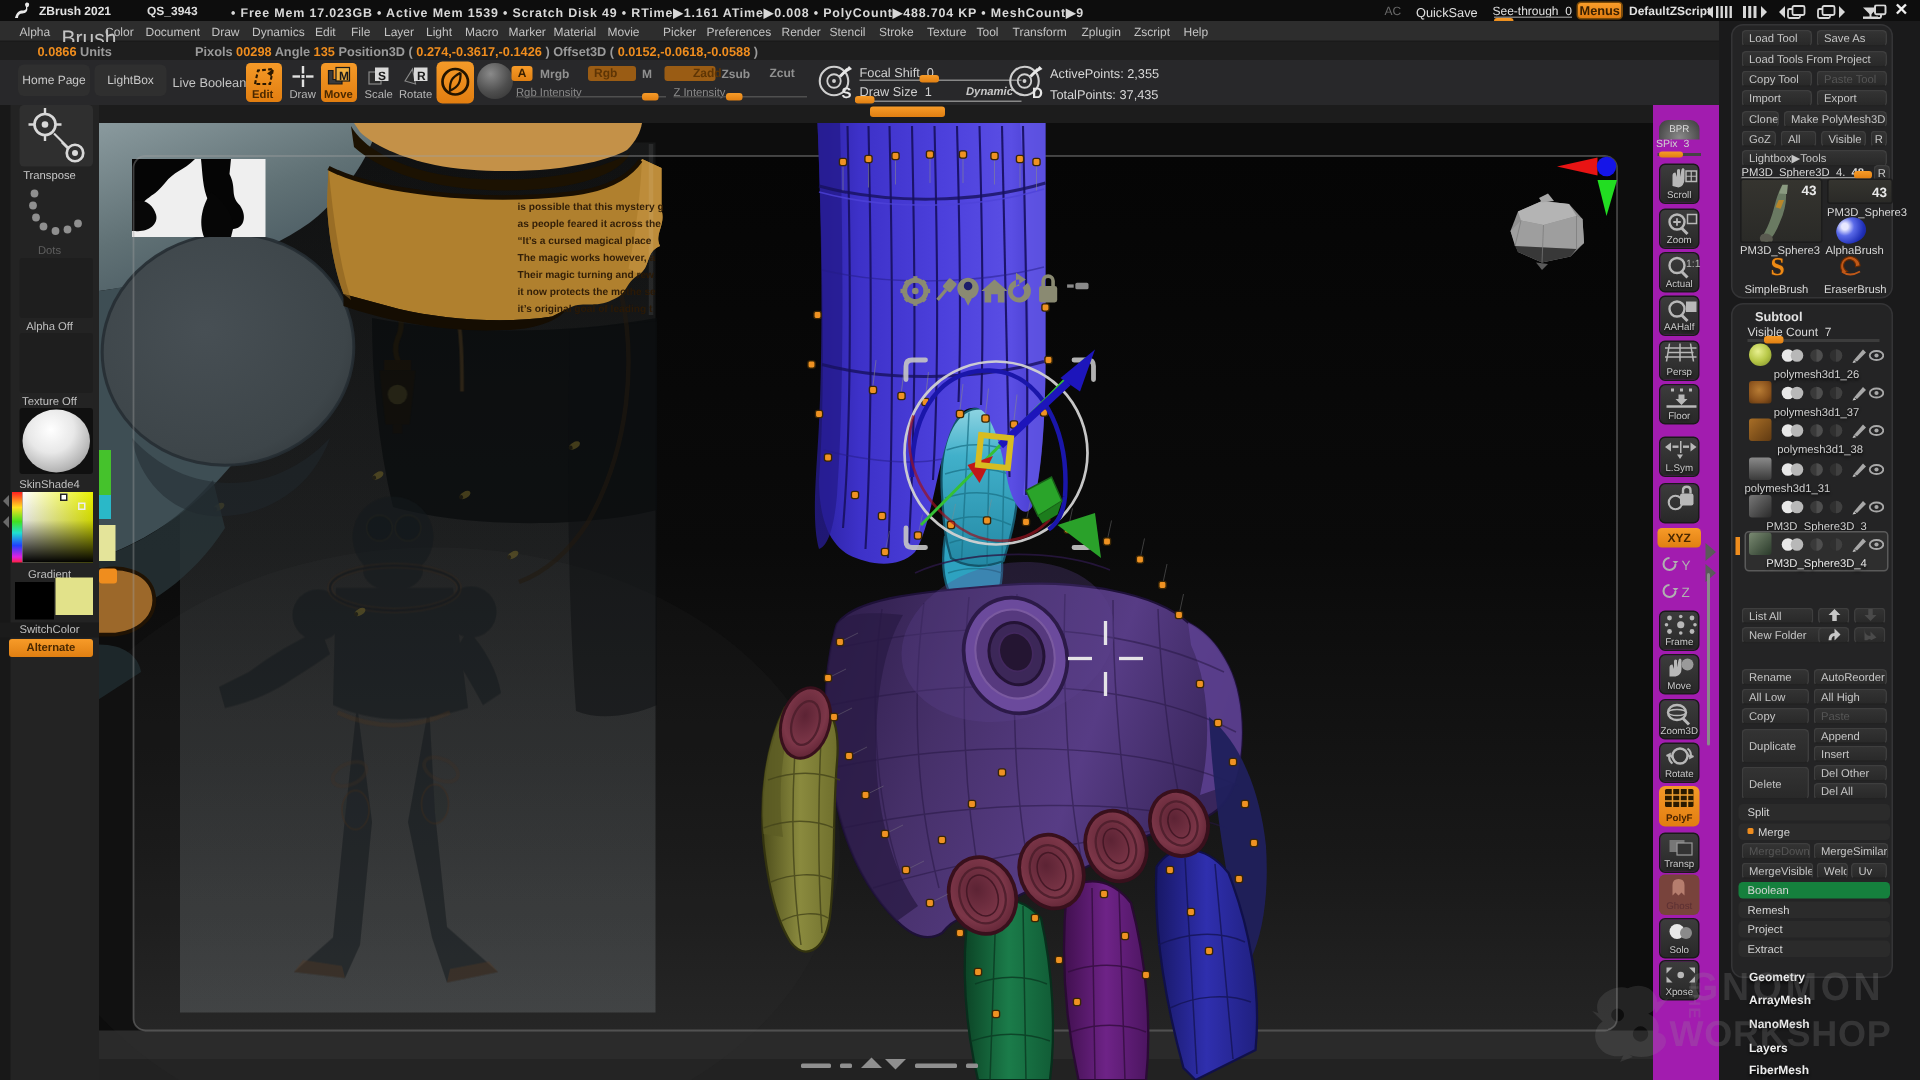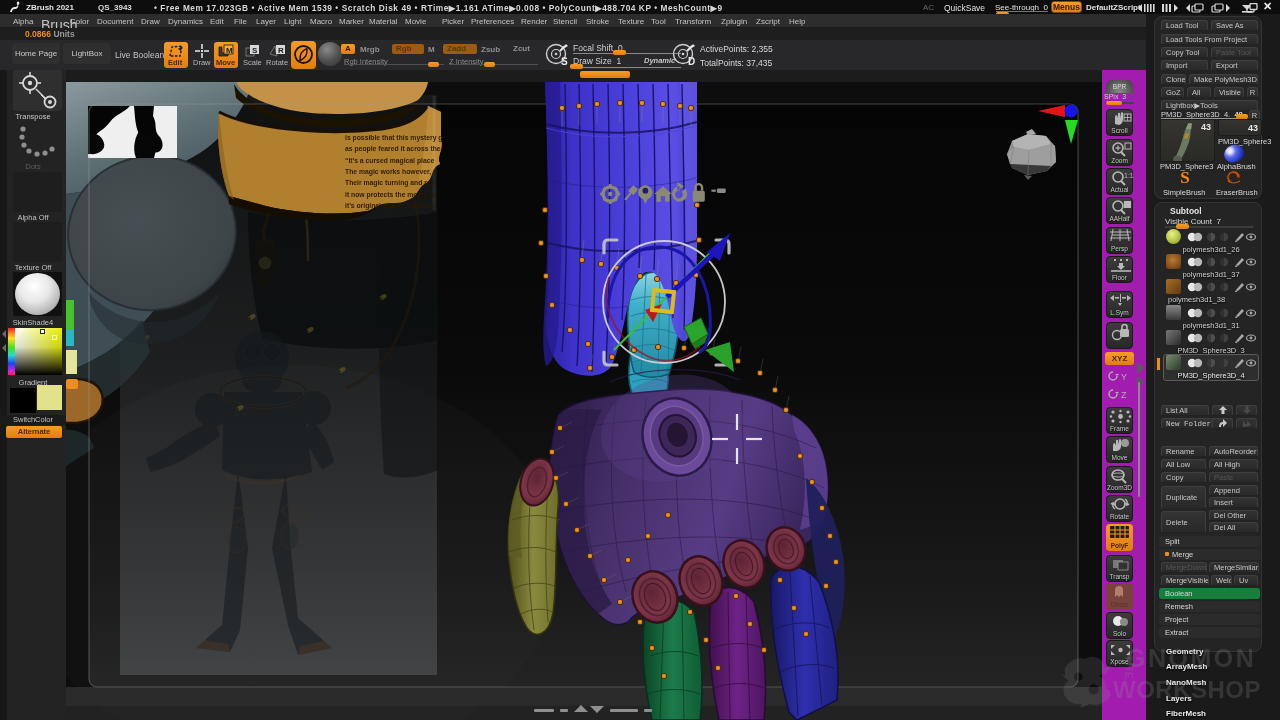--- a/index.html
+++ b/index.html
@@ -70,20 +70,21 @@
     <span class="lbl" style="left:586px;top:3px;color:#c3c3c3;font-size:8px;">Stroke</span>
     <span class="lbl" style="left:618px;top:3px;color:#c3c3c3;font-size:8px;">Texture</span>
     <span class="lbl" style="left:651px;top:3px;color:#c3c3c3;font-size:8px;">Tool</span>
     <span class="lbl" style="left:675px;top:3px;color:#c3c3c3;font-size:8px;">Transform</span>
     <span class="lbl" style="left:721px;top:3px;color:#c3c3c3;font-size:8px;">Zplugin</span>
     <span class="lbl" style="left:756px;top:3px;color:#c3c3c3;font-size:8px;">Zscript</span>
     <span class="lbl" style="left:789px;top:3px;color:#c3c3c3;font-size:8px;">Help</span>
   </div>
 <div class="abs" style="left:0;top:28px;width:1146px;height:12px;background:#1e1e1e;">
 <span class="lbl" style="left:25px;top:1px;font-size:8.5px;color:#ef8d1e;font-weight:bold;">0.0866 <span style="color:#9a9a9a;">Units</span></span>
+<span class="lbl" style="left:130px;top:1px;font-size:8.5px;color:#9a9a9a;font-weight:bold;">Pixols <span style="color:#ef8d1e;">00298</span> Angle <span style="color:#ef8d1e;">135</span> Position3D ( <span style="color:#ef8d1e;">0.274,-0.3617,-0.1426</span> ) Offset3D ( <span style="color:#ef8d1e;">0.0152,-0.0618,-0.0588</span> )</span>
 </div>
 <div class="abs" style="left:0;top:40px;width:1146px;height:30px;background:#28282a;">
 <div class="abs" style="left:12px;top:3px;width:48px;height:21px;background:#2f2f2f;border-radius:4px;color:#c9c9c9;font-size:8px;text-align:center;line-height:21px;">Home Page</div>
 <div class="abs" style="left:63px;top:3px;width:48px;height:21px;background:#2f2f2f;border-radius:4px;color:#c9c9c9;font-size:8px;text-align:center;line-height:21px;">LightBox</div>
 <span class="lbl" style="left:115px;top:10px;font-size:8.5px;color:#c5c5c5;">Live Boolean</span>
 <div class="abs" style="left:164px;top:2px;width:24px;height:26px;background:linear-gradient(180deg,#f59a28,#e27e10);border-radius:3px;">
  <svg class="abs" style="left:3px;top:2px" width="18" height="14" viewBox="0 0 18 14">
         <path d="M3,12 L5,3 L15,2 L13,12 Z" fill="none" stroke="#2a1800" stroke-width="1.4" stroke-dasharray="2.5 1.5"></path>
         <path d="M11,5 L15,2 L14,7" fill="#2a1800"></path>
       </svg>
@@ -129,21 +130,21 @@
  <svg class="abs" style="left:2px;top:3px" width="21" height="21" viewBox="0 0 21 21">
         <circle cx="10.5" cy="10.5" r="8.5" fill="none" stroke="#221400" stroke-width="1.8"></circle>
         <path d="M10.5,3.5 C14,9 14,12 10.5,17.5 C7,12 7,9 10.5,3.5" fill="none" stroke="#221400" stroke-width="1.5" transform="rotate(30 10.5 10.5)"></path>
       </svg>
     </div>
 <div class="abs" style="left:318px;top:2px;width:24px;height:24px;border-radius:50%;background:radial-gradient(circle at 38% 30%,#8a8a8a,#4e4e4e 55%,#2e2e2e);"></div>
 <div class="abs" style="left:341px;top:4px;width:14px;height:10px;background:linear-gradient(180deg,#f79b28,#e07f12);border-radius:2px;color:#3a2000;font-size:8px;font-weight:bold;text-align:center;line-height:10px;">A</div>
 <span class="lbl" style="left:360px;top:5px;color:#909090;font-weight:bold;">Mrgb</span>
 <div class="abs" style="left:392px;top:4px;width:32px;height:10px;background:#9a5c14;border-radius:2px;color:#5e3505;font-size:8px;font-weight:bold;padding-left:4px;line-height:10px;">Rgb</div>
 <span class="lbl" style="left:428px;top:5px;color:#909090;font-weight:bold;">M</span>
-<div class="abs" style="left:443px;top:4px;width:34px;height:10px;background:#9a5c14;border-radius:2px;color:#5e3505;font-size:8px;font-weight:bold;padding-left:4px;line-height:10px;">Zadd</div>
+<div class="abs" style="left:443px;top:4px;width:34px;height:10px;background:#9a5c14;border-radius:2px;color:#5e3505;font-size:8px;font-weight:bold;padding-left:19px;line-height:10px;">Zadd</div>
 <span class="lbl" style="left:481px;top:5px;color:#909090;font-weight:bold;">Zsub</span>
 <span class="lbl" style="left:513px;top:4px;color:#909090;font-weight:bold;">Zcut</span>
 <span class="lbl" style="left:344px;top:17px;color:#8a8a8a;font-size:7.5px;">Rgb Intensity</span>
 <div class="abs" style="left:344px;top:24px;width:100px;height:1px;background:#4f4f4f;"></div>
 <div class="abs or" style="left:428px;top:22px;width:11px;height:5px;"></div>
 <span class="lbl" style="left:449px;top:17px;color:#8a8a8a;font-size:7.5px;">Z Intensity</span>
 <div class="abs" style="left:449px;top:24px;width:89px;height:1px;background:#4f4f4f;"></div>
 <div class="abs or" style="left:484px;top:22px;width:11px;height:5px;"></div>
 <svg class="abs" style="left:545px;top:2px" width="26" height="26" viewBox="0 0 26 26">
       <circle cx="11" cy="12" r="9.5" fill="none" stroke="#cfcfcf" stroke-width="1.4"></circle>
@@ -939,35 +940,35 @@
       <circle cx="12" cy="6" r="4.2" fill="#b8b8b8"></circle>
 <circle cx="25" cy="6" r="4.2" fill="#3a3a3a"></circle>
       <path d="M25,1.8 a4.2,4.2 0 0 1 0,8.4 Z" fill="#4e4e4e"></path>
 <circle cx="38" cy="6" r="4.2" fill="#303030"></circle>
       <path d="M38,1.8 a4.2,4.2 0 0 1 0,8.4 Z" fill="#404040"></path>
 <path d="M50,9 L56,2 L58,4 L52,10 Z" fill="#a8a8a8"></path>
       <path d="M50,9 L49,11 L51.5,10.5 Z" fill="#c8c8c8"></path>
 <ellipse cx="65" cy="6" rx="4.5" ry="3" fill="none" stroke="#a8a8a8" stroke-width="1.2"></ellipse>
       <circle cx="65" cy="6" r="1.4" fill="#a8a8a8"></circle>
     </svg>
-    <div class="lbl" style="left:22px;top:281px;width:96px;text-align:left;color:#d0d0d0;font-size:7.5px;text-shadow:0 1px 2px #000;">polymesh3d1_38</div>
+    <div class="lbl" style="left:0;top:281px;width:96px;text-align:right;color:#d0d0d0;font-size:7.5px;text-shadow:0 1px 2px #000;">polymesh3d1_38</div>
     <div class="abs" style="left:20px;top:291px;width:15px;height:15px;border-radius:2px;background:linear-gradient(180deg,#8a8a8a,#3a3a3a);"></div>
     <svg class="abs" style="left:40px;top:293px" width="70" height="12" viewBox="0 0 70 12">
 <circle cx="6" cy="6" r="4.2" fill="#e8e8e8"></circle>
       <circle cx="12" cy="6" r="4.2" fill="#b8b8b8"></circle>
 <circle cx="25" cy="6" r="4.2" fill="#3a3a3a"></circle>
       <path d="M25,1.8 a4.2,4.2 0 0 1 0,8.4 Z" fill="#4e4e4e"></path>
 <circle cx="38" cy="6" r="4.2" fill="#303030"></circle>
       <path d="M38,1.8 a4.2,4.2 0 0 1 0,8.4 Z" fill="#404040"></path>
 <path d="M50,9 L56,2 L58,4 L52,10 Z" fill="#a8a8a8"></path>
       <path d="M50,9 L49,11 L51.5,10.5 Z" fill="#c8c8c8"></path>
 <ellipse cx="65" cy="6" rx="4.5" ry="3" fill="none" stroke="#a8a8a8" stroke-width="1.2"></ellipse>
       <circle cx="65" cy="6" r="1.4" fill="#a8a8a8"></circle>
     </svg>
-    <div class="lbl" style="left:17px;top:307px;width:96px;text-align:center;color:#d0d0d0;font-size:7.5px;text-shadow:0 1px 2px #000;">polymesh3d1_31</div>
+    <div class="lbl" style="left:17px;top:307px;width:96px;color:#d0d0d0;font-size:7.5px;text-shadow:0 1px 2px #000;">polymesh3d1_31</div>
     <div class="abs" style="left:20px;top:316px;width:15px;height:15px;border-radius:2px;background:linear-gradient(135deg,#787878,#2a2a2a);"></div>
     <svg class="abs" style="left:40px;top:318px" width="70" height="12" viewBox="0 0 70 12">
 <circle cx="6" cy="6" r="4.2" fill="#e8e8e8"></circle>
       <circle cx="12" cy="6" r="4.2" fill="#b8b8b8"></circle>
 <circle cx="25" cy="6" r="4.2" fill="#3a3a3a"></circle>
       <path d="M25,1.8 a4.2,4.2 0 0 1 0,8.4 Z" fill="#4e4e4e"></path>
 <circle cx="38" cy="6" r="4.2" fill="#303030"></circle>
       <path d="M38,1.8 a4.2,4.2 0 0 1 0,8.4 Z" fill="#404040"></path>
 <path d="M50,9 L56,2 L58,4 L52,10 Z" fill="#a8a8a8"></path>
       <path d="M50,9 L49,11 L51.5,10.5 Z" fill="#c8c8c8"></path>
@@ -991,21 +992,21 @@
       <circle cx="65" cy="6" r="1.4" fill="#a8a8a8"></circle>
     </svg>
     <div class="lbl" style="left:17px;top:357px;width:96px;text-align:center;color:#e8e8e8;font-size:7.5px;text-shadow:0 1px 2px #000;">PM3D_Sphere3D_4</div>
     <div class="btn" style="left:15px;top:391px;width:48px;height:11px;line-height:10px;">List All</div>
     <div class="btn" style="left:66px;top:391px;width:21px;height:11px;line-height:10px;text-align:center;padding-left:0;"><svg width="10" height="8" viewBox="0 0 10 8">
         <path d="M5,0 L9,4 L6.5,4 L6.5,8 L3.5,8 L3.5,4 L1,4 Z" fill="#c8c8c8"></path>
       </svg></div>
     <div class="btn" style="left:90px;top:391px;width:21px;height:11px;line-height:10px;text-align:center;padding-left:0;"><svg width="10" height="8" viewBox="0 0 10 8">
         <path d="M5,8 L9,4 L6.5,4 L6.5,0 L3.5,0 L3.5,4 L1,4 Z" fill="#4a4a4a"></path>
       </svg></div>
-    <div class="btn" style="left:15px;top:404px;width:64px;height:11px;line-height:10px;font-family:Liberation Mono, monospace;">New Folder</div>
+    <div class="btn" style="left:15px;top:404px;width:64px;height:11px;line-height:10px;">New Folder</div>
     <div class="btn" style="left:66px;top:404px;width:21px;height:11px;line-height:10px;text-align:center;padding-left:0;"><svg width="11" height="8" viewBox="0 0 11 8">
         <path d="M2,8 Q2,3 6,3 L6,0 L10,4 L6,8 L6,5 Q4,5 4,8 Z" fill="#c8c8c8"></path>
       </svg></div>
     <div class="btn" style="left:90px;top:404px;width:21px;height:11px;line-height:10px;text-align:center;padding-left:0;"><svg width="11" height="8" viewBox="0 0 11 8">
         <path d="M2,0 Q2,5 6,5 L6,2 L10,6 L6,8 L6,7 Q4,7 4,8 L2,8 Z" fill="#4a4a4a"></path>
       </svg></div>
     <div class="btn" style="left:15px;top:432px;width:45px;height:11px;line-height:10px;">Rename</div>
     <div class="btn" style="left:63px;top:432px;width:49px;height:11px;line-height:10px;">AutoReorder</div>
     <div class="btn" style="left:15px;top:445px;width:45px;height:11px;line-height:10px;">All Low</div>
     <div class="btn" style="left:63px;top:445px;width:49px;height:11px;line-height:10px;">All High</div>

